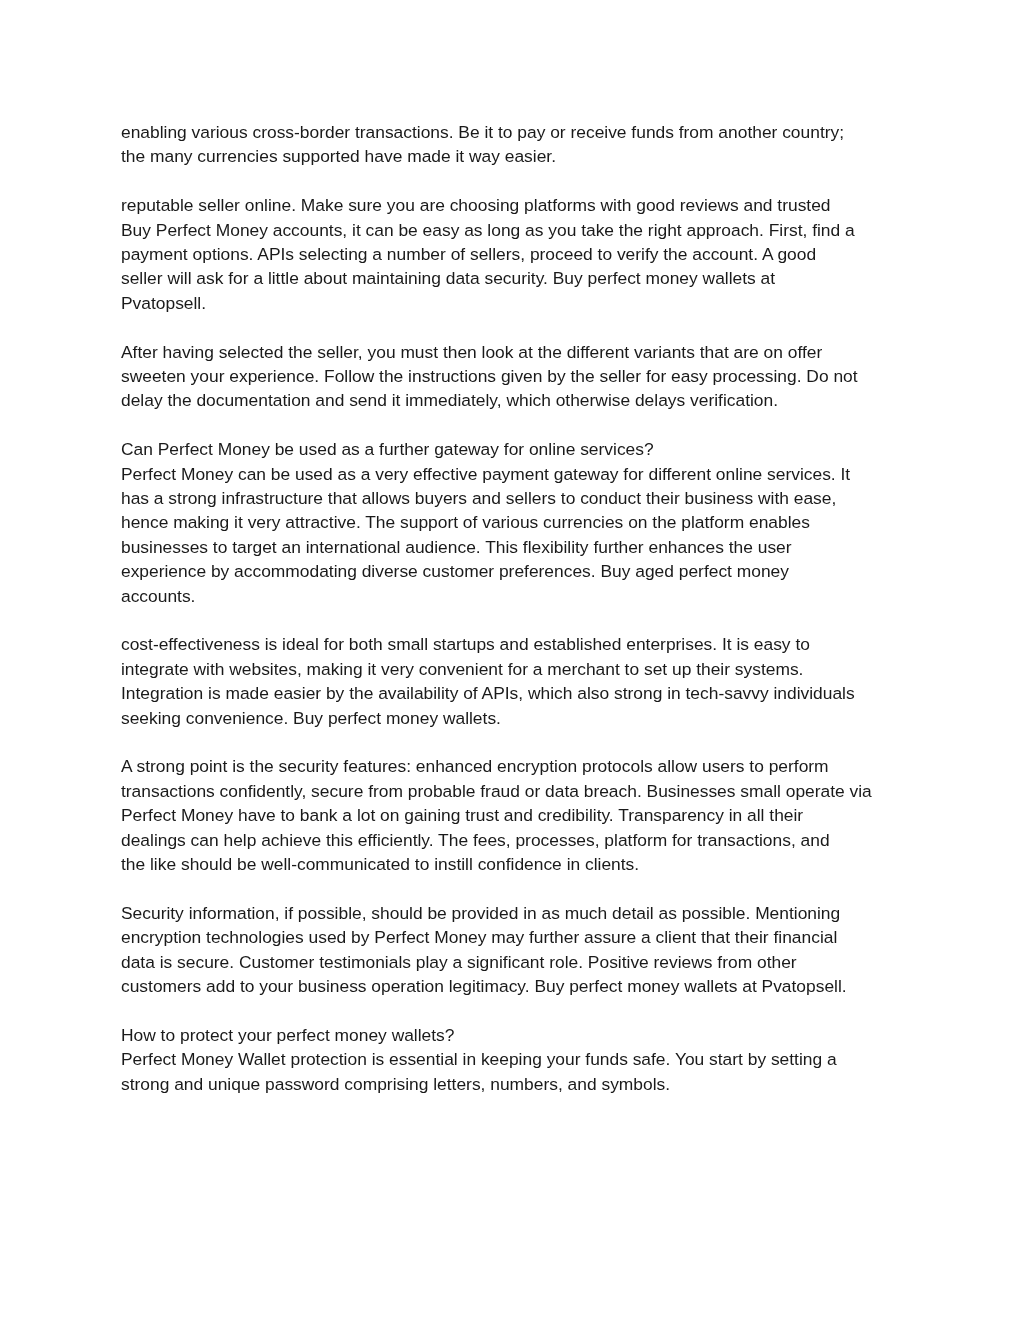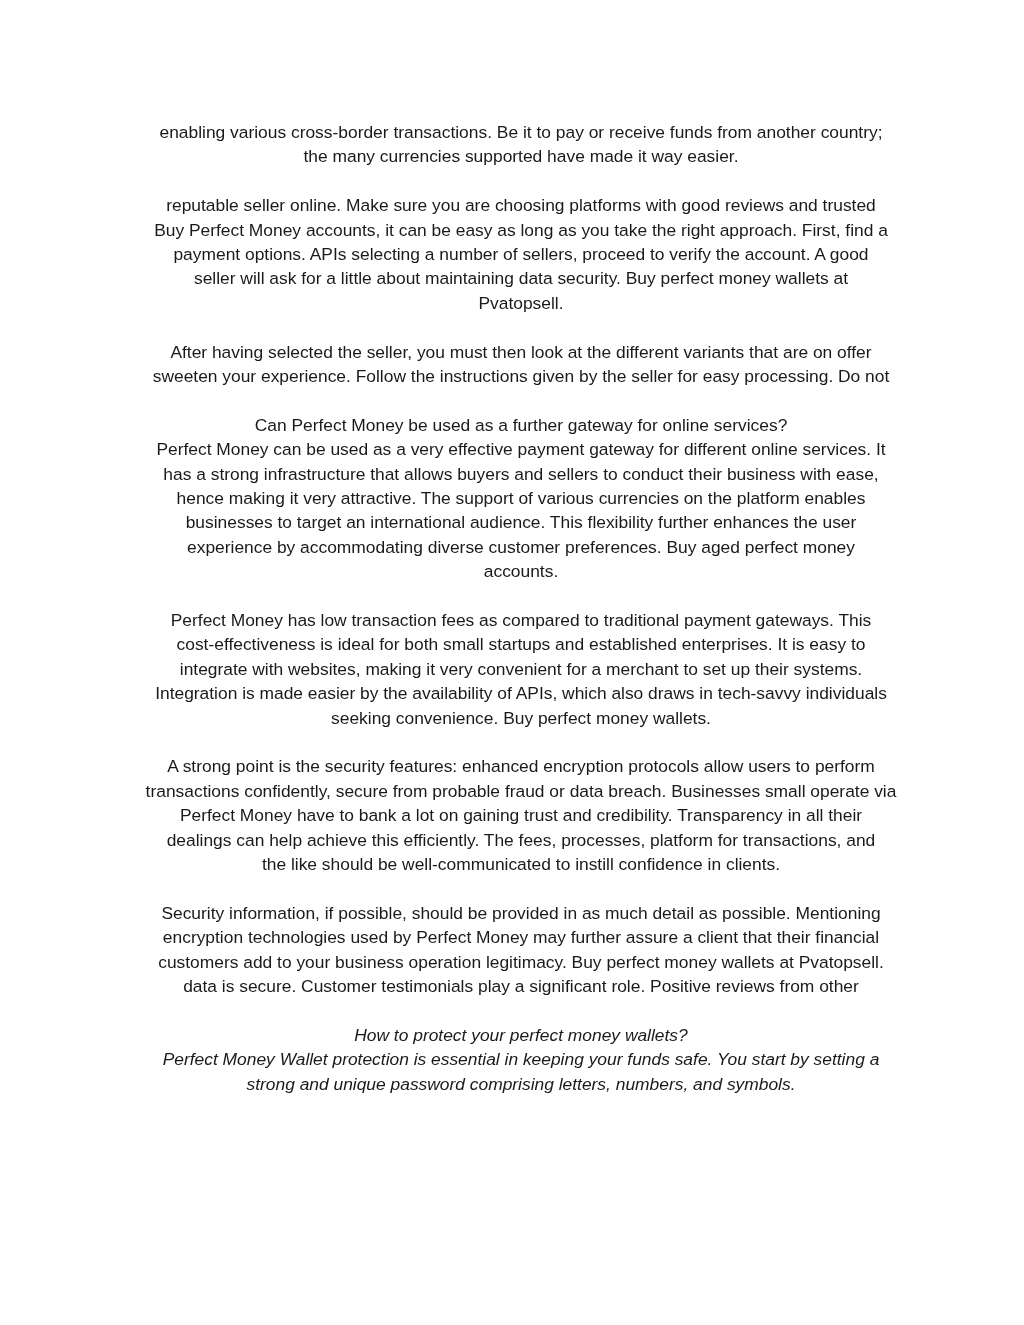--- a/index.html
+++ b/index.html
@@ -23,28 +23,26 @@
     }
     .content {
       position: absolute;
       left: 121px;
       top: 120px;
       width: 800px;
       font-family: "Liberation Sans", sans-serif;
       font-size: 17.4px;
       line-height: 24.4px;
       color: #1a1a1a;
-      text-align: center;
     }
     .para {
       margin: 0 0 24.4px 0;
     }
     .para:last-child {
       margin-bottom: 0;
-      font-style: italic;
     }
     .line {
       display: block;
       white-space: nowrap;
     }
   </style>
 </head>
 <body>
 
 <div class="page">
@@ -59,53 +57,53 @@
       <span class="line">reputable seller online. Make sure you are choosing platforms with good reviews and trusted</span>
       <span class="line">Buy Perfect Money accounts, it can be easy as long as you take the right approach. First, find a</span>
       <span class="line">payment options. APIs selecting a number of sellers, proceed to verify the account. A good</span>
       <span class="line">seller will ask for a little about maintaining data security. Buy perfect money wallets at</span>
       <span class="line">Pvatopsell.</span>
     </p>
 
     <p class="para">
       <span class="line">After having selected the seller, you must then look at the different variants that are on offer</span>
       <span class="line">sweeten your experience. Follow the instructions given by the seller for easy processing. Do not</span>
+      <span class="line">delay the documentation and send it immediately, which otherwise delays verification.</span>
     </p>
 
     <p class="para">
       <span class="line">Can Perfect Money be used as a further gateway for online services?</span>
       <span class="line">Perfect Money can be used as a very effective payment gateway for different online services. It</span>
       <span class="line">has a strong infrastructure that allows buyers and sellers to conduct their business with ease,</span>
       <span class="line">hence making it very attractive. The support of various currencies on the platform enables</span>
       <span class="line">businesses to target an international audience. This flexibility further enhances the user</span>
       <span class="line">experience by accommodating diverse customer preferences. Buy aged perfect money</span>
       <span class="line">accounts.</span>
     </p>
 
     <p class="para">
-      <span class="line">Perfect Money has low transaction fees as compared to traditional payment gateways. This</span>
       <span class="line">cost-effectiveness is ideal for both small startups and established enterprises. It is easy to</span>
       <span class="line">integrate with websites, making it very convenient for a merchant to set up their systems.</span>
-      <span class="line">Integration is made easier by the availability of APIs, which also draws in tech-savvy individuals</span>
+      <span class="line">Integration is made easier by the availability of APIs, which also strong in tech-savvy individuals</span>
       <span class="line">seeking convenience. Buy perfect money wallets.</span>
     </p>
 
     <p class="para">
       <span class="line">A strong point is the security features: enhanced encryption protocols allow users to perform</span>
       <span class="line">transactions confidently, secure from probable fraud or data breach. Businesses small operate via</span>
       <span class="line">Perfect Money have to bank a lot on gaining trust and credibility. Transparency in all their</span>
       <span class="line">dealings can help achieve this efficiently. The fees, processes, platform for transactions, and</span>
       <span class="line">the like should be well-communicated to instill confidence in clients.</span>
     </p>
 
     <p class="para">
       <span class="line">Security information, if possible, should be provided in as much detail as possible. Mentioning</span>
       <span class="line">encryption technologies used by Perfect Money may further assure a client that their financial</span>
+      <span class="line">data is secure. Customer testimonials play a significant role. Positive reviews from other</span>
       <span class="line">customers add to your business operation legitimacy. Buy perfect money wallets at Pvatopsell.</span>
-      <span class="line">data is secure. Customer testimonials play a significant role. Positive reviews from other</span>
     </p>
 
     <p class="para">
       <span class="line">How to protect your perfect money wallets?</span>
       <span class="line">Perfect Money Wallet protection is essential in keeping your funds safe. You start by setting a</span>
       <span class="line">strong and unique password comprising letters, numbers, and symbols.</span>
     </p>
 
   </div>
 </div>

